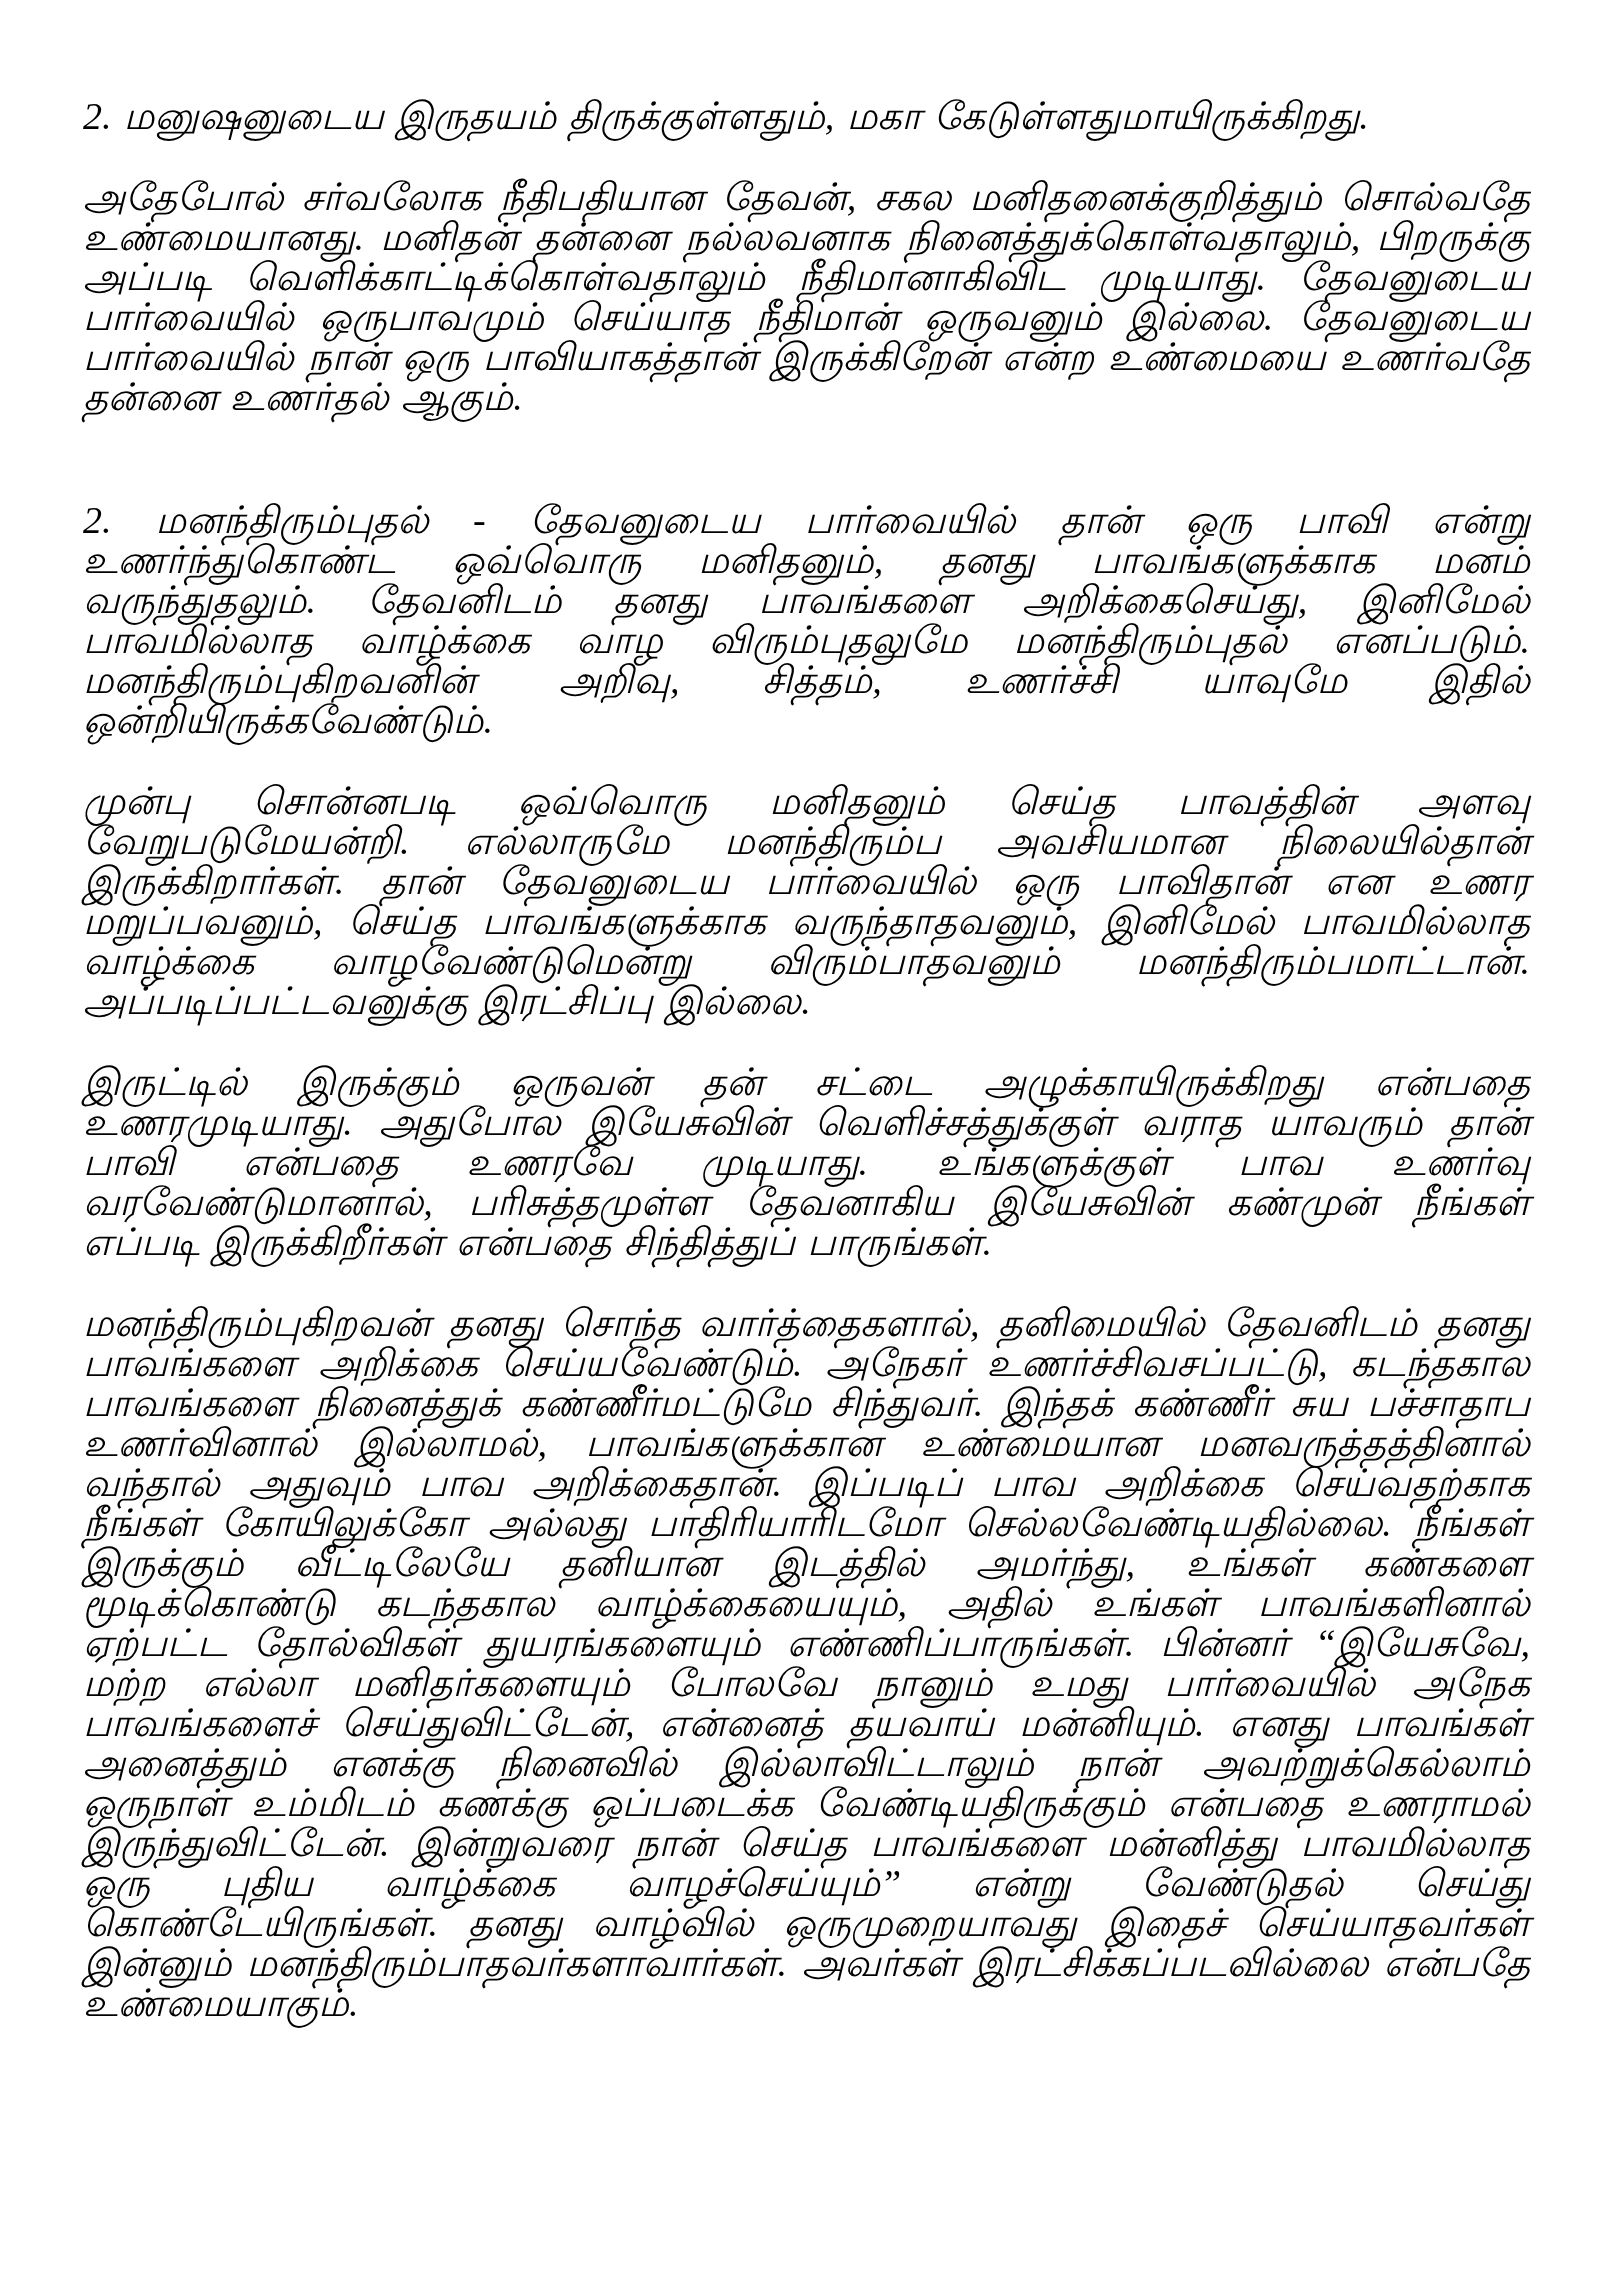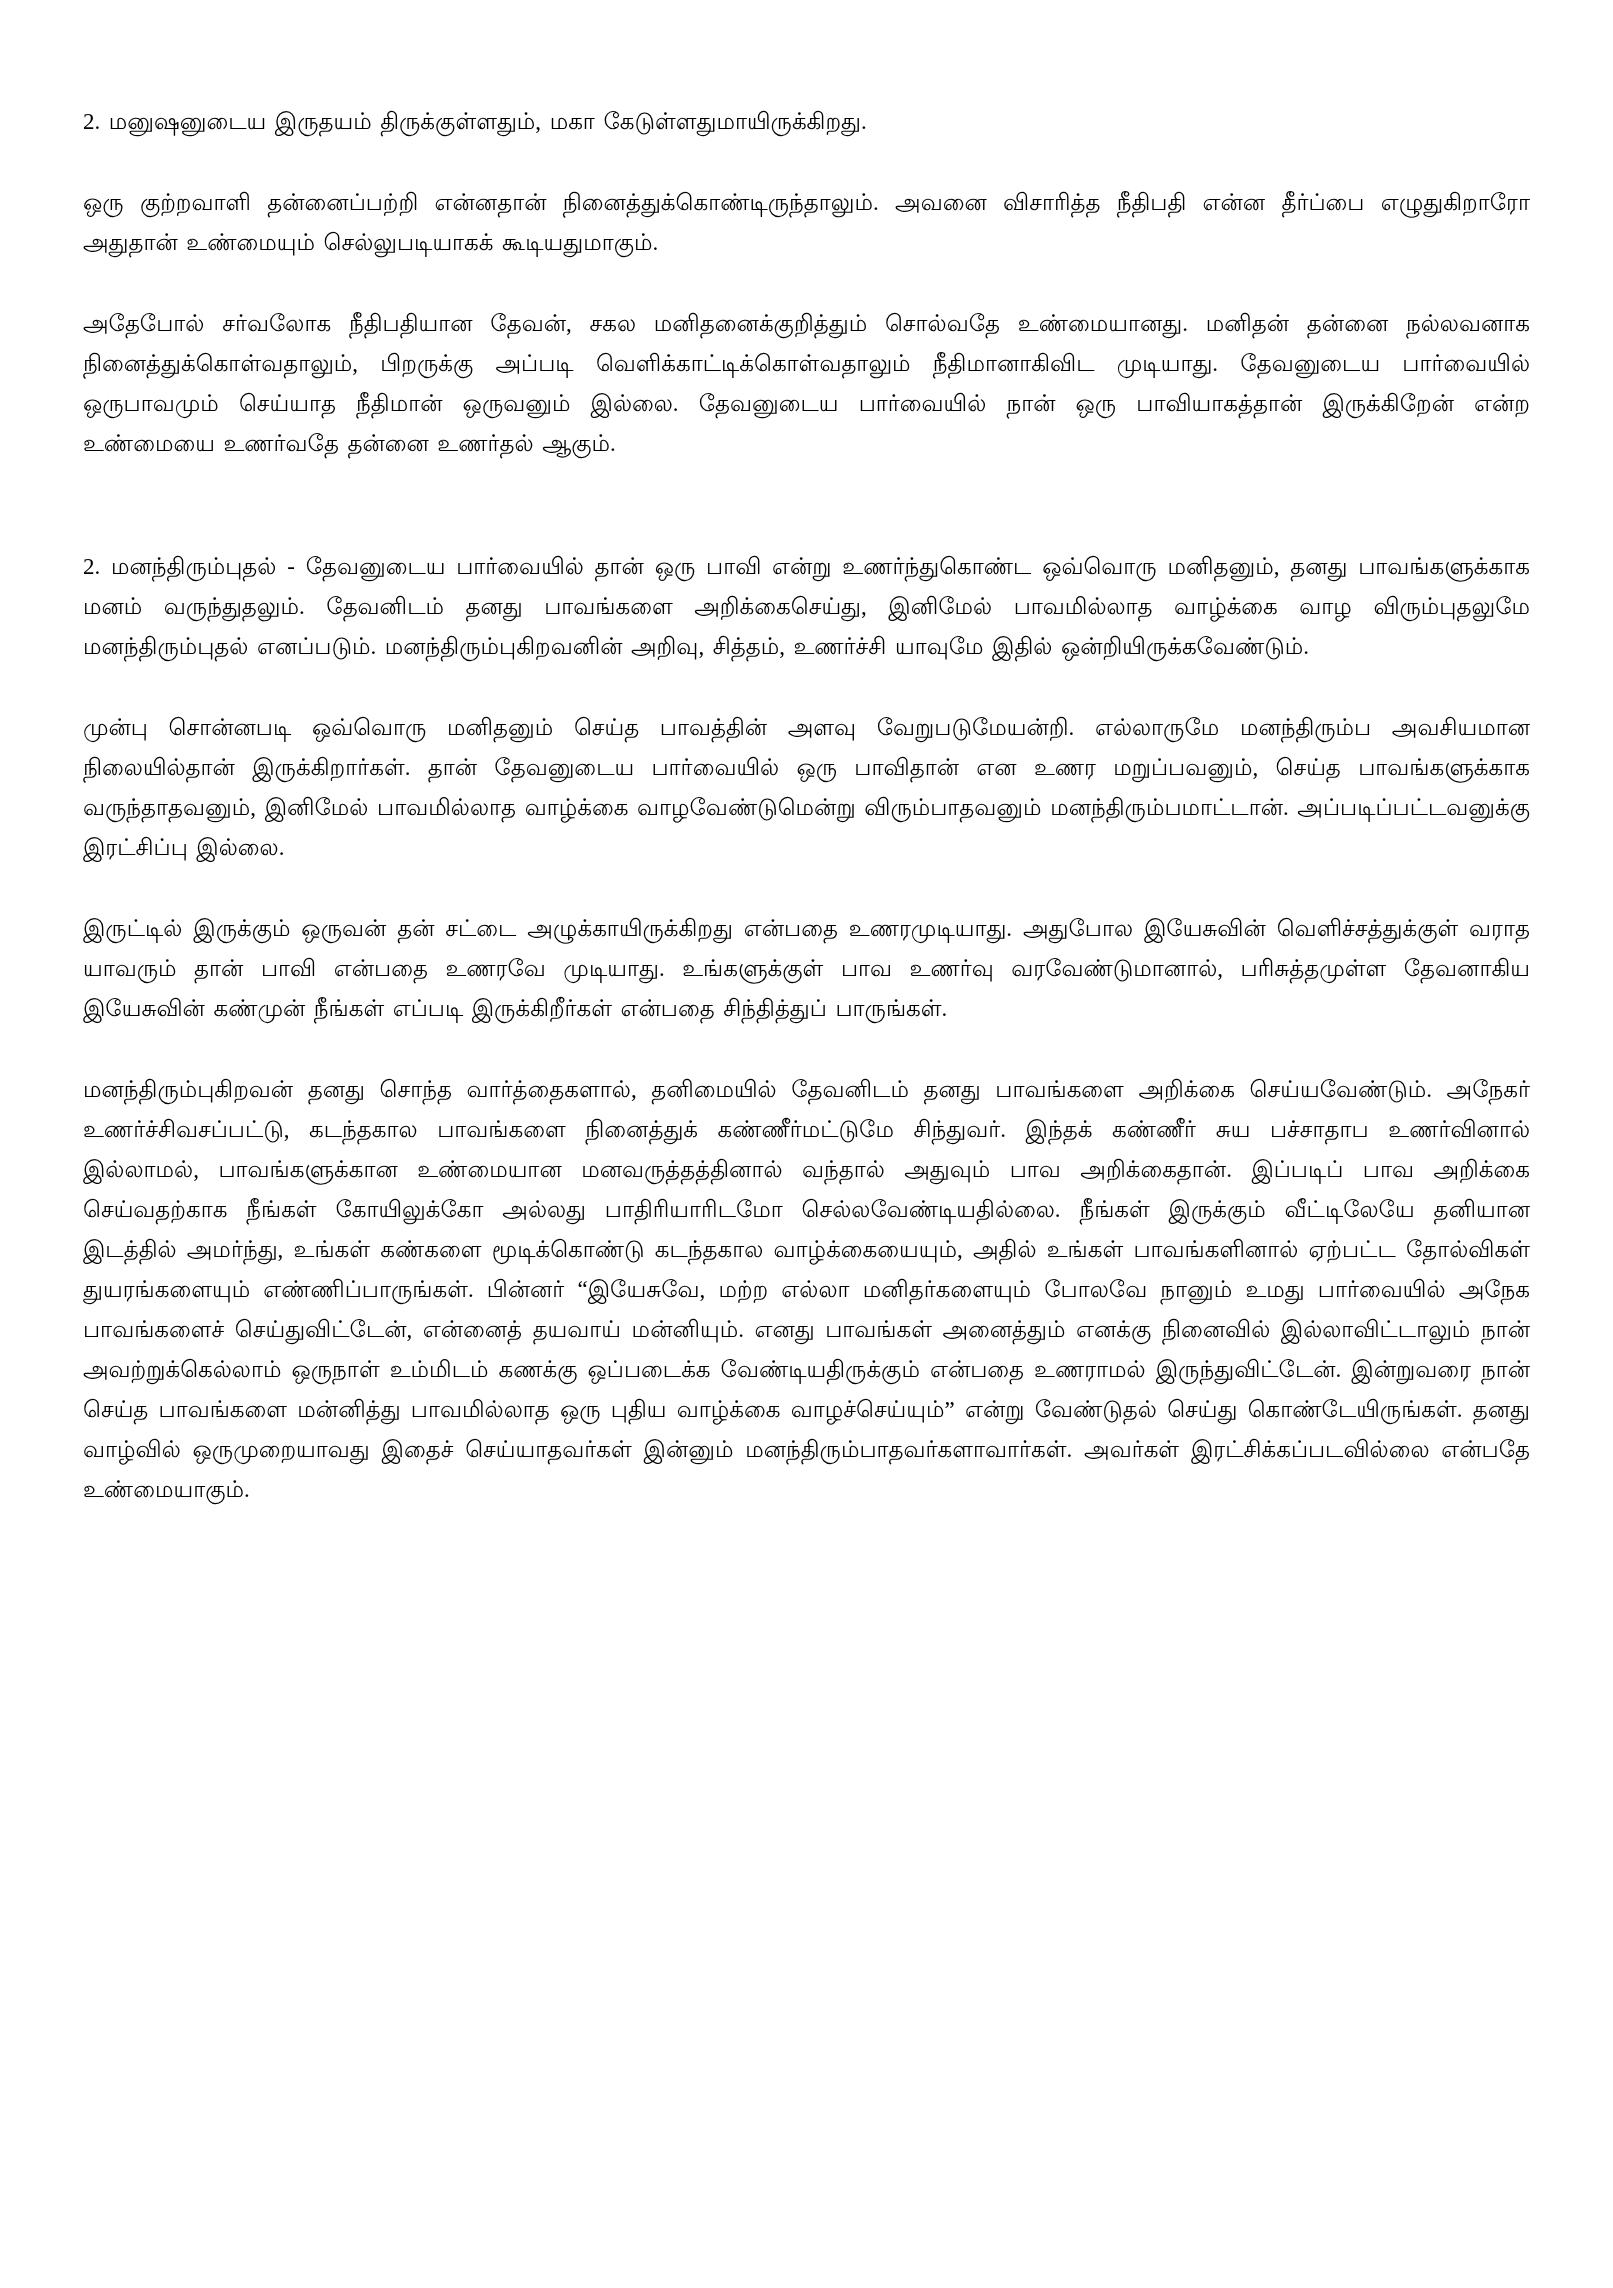--- a/index.html
+++ b/index.html
@@ -16,26 +16,27 @@
     font-family: "Liberation Serif", "DejaVu Serif", serif;
     overflow: hidden;
   }
   .content {
     position: absolute;
     top: 90px;
     left: 83px;
     width: 1447px;
   }
   .para {
-    margin: 12px 0 41px 0;
-    font-size: 23px;
+    margin: 6px 0 41px 0;
+    font-size: 38px;
     line-height: 40px;
     text-align: justify;
     word-spacing: 2.8px;
     color: #000000;
+    font-style: italic;
   }
   .para.single-line {
     text-align: left;
   }
   .para.gap-large {
     margin-bottom: 83px;
   }
   .footer {
     position: absolute;
     top: 2186px;
@@ -54,21 +55,20 @@
   .footer .right { margin-right: 203px; }
   .footer .center { }
 </style>
 </head>
 <body>
 
 <div class="page">
 
   <div class="content">
     <p class="para single-line">2. மனுஷனுடைய இருதயம் திருக்குள்ளதும், மகா கேடுள்ளதுமாயிருக்கிறது.</p>
-    <p class="para">ஒரு குற்றவாளி தன்னைப்பற்றி என்னதான் நினைத்துக்கொண்டிருந்தாலும். அவனை விசாரித்த நீதிபதி என்ன தீர்ப்பை எழுதுகிறாரோ அதுதான் உண்மையும் செல்லுபடியாகக் கூடியதுமாகும்.</p>
     <p class="para gap-large">அதேபோல் சர்வலோக நீதிபதியான தேவன், சகல மனிதனைக்குறித்தும் சொல்வதே உண்மையானது. மனிதன் தன்னை நல்லவனாக நினைத்துக்கொள்வதாலும், பிறருக்கு அப்படி வெளிக்காட்டிக்கொள்வதாலும் நீதிமானாகிவிட முடியாது. தேவனுடைய பார்வையில் ஒருபாவமும் செய்யாத நீதிமான் ஒருவனும் இல்லை. தேவனுடைய பார்வையில் நான் ஒரு பாவியாகத்தான் இருக்கிறேன் என்ற உண்மையை உணர்வதே தன்னை உணர்தல் ஆகும்.</p>
     <p class="para">2. மனந்திரும்புதல் - தேவனுடைய பார்வையில் தான் ஒரு பாவி என்று உணர்ந்துகொண்ட ஒவ்வொரு மனிதனும், தனது பாவங்களுக்காக மனம் வருந்துதலும். தேவனிடம் தனது பாவங்களை அறிக்கைசெய்து, இனிமேல் பாவமில்லாத வாழ்க்கை வாழ விரும்புதலுமே மனந்திரும்புதல் எனப்படும். மனந்திரும்புகிறவனின் அறிவு, சித்தம், உணர்ச்சி யாவுமே இதில் ஒன்றியிருக்கவேண்டும்.</p>
     <p class="para">முன்பு சொன்னபடி ஒவ்வொரு மனிதனும் செய்த பாவத்தின் அளவு வேறுபடுமேயன்றி. எல்லாருமே மனந்திரும்ப அவசியமான நிலையில்தான் இருக்கிறார்கள். தான் தேவனுடைய பார்வையில் ஒரு பாவிதான் என உணர மறுப்பவனும், செய்த பாவங்களுக்காக வருந்தாதவனும், இனிமேல் பாவமில்லாத வாழ்க்கை வாழவேண்டுமென்று விரும்பாதவனும் மனந்திரும்பமாட்டான். அப்படிப்பட்டவனுக்கு இரட்சிப்பு இல்லை.</p>
     <p class="para">இருட்டில் இருக்கும் ஒருவன் தன் சட்டை அழுக்காயிருக்கிறது என்பதை உணரமுடியாது. அதுபோல இயேசுவின் வெளிச்சத்துக்குள் வராத யாவரும் தான் பாவி என்பதை உணரவே முடியாது. உங்களுக்குள் பாவ உணர்வு வரவேண்டுமானால், பரிசுத்தமுள்ள தேவனாகிய இயேசுவின் கண்முன் நீங்கள் எப்படி இருக்கிறீர்கள் என்பதை சிந்தித்துப் பாருங்கள்.</p>
     <p class="para">மனந்திரும்புகிறவன் தனது சொந்த வார்த்தைகளால், தனிமையில் தேவனிடம் தனது பாவங்களை அறிக்கை செய்யவேண்டும். அநேகர் உணர்ச்சிவசப்பட்டு, கடந்தகால பாவங்களை நினைத்துக் கண்ணீர்மட்டுமே சிந்துவர். இந்தக் கண்ணீர் சுய பச்சாதாப உணர்வினால் இல்லாமல், பாவங்களுக்கான உண்மையான மனவருத்தத்தினால் வந்தால் அதுவும் பாவ அறிக்கைதான். இப்படிப் பாவ அறிக்கை செய்வதற்காக நீங்கள் கோயிலுக்கோ அல்லது பாதிரியாரிடமோ செல்லவேண்டியதில்லை. நீங்கள் இருக்கும் வீட்டிலேயே தனியான இடத்தில் அமர்ந்து, உங்கள் கண்களை மூடிக்கொண்டு கடந்தகால வாழ்க்கையையும், அதில் உங்கள் பாவங்களினால் ஏற்பட்ட தோல்விகள் துயரங்களையும் எண்ணிப்பாருங்கள். பின்னர் “இயேசுவே, மற்ற எல்லா மனிதர்களையும் போலவே நானும் உமது பார்வையில் அநேக பாவங்களைச் செய்துவிட்டேன், என்னைத் தயவாய் மன்னியும். எனது பாவங்கள் அனைத்தும் எனக்கு நினைவில் இல்லாவிட்டாலும் நான் அவற்றுக்கெல்லாம் ஒருநாள் உம்மிடம் கணக்கு ஒப்படைக்க வேண்டியதிருக்கும் என்பதை உணராமல் இருந்துவிட்டேன். இன்றுவரை நான் செய்த பாவங்களை மன்னித்து பாவமில்லாத ஒரு புதிய வாழ்க்கை வாழச்செய்யும்” என்று வேண்டுதல் செய்து கொண்டேயிருங்கள். தனது வாழ்வில் ஒருமுறையாவது இதைச் செய்யாதவர்கள் இன்னும் மனந்திரும்பாதவர்களாவார்கள். அவர்கள் இரட்சிக்கப்படவில்லை என்பதே உண்மையாகும்.</p>
   </div>
 
 
 </div>
 

